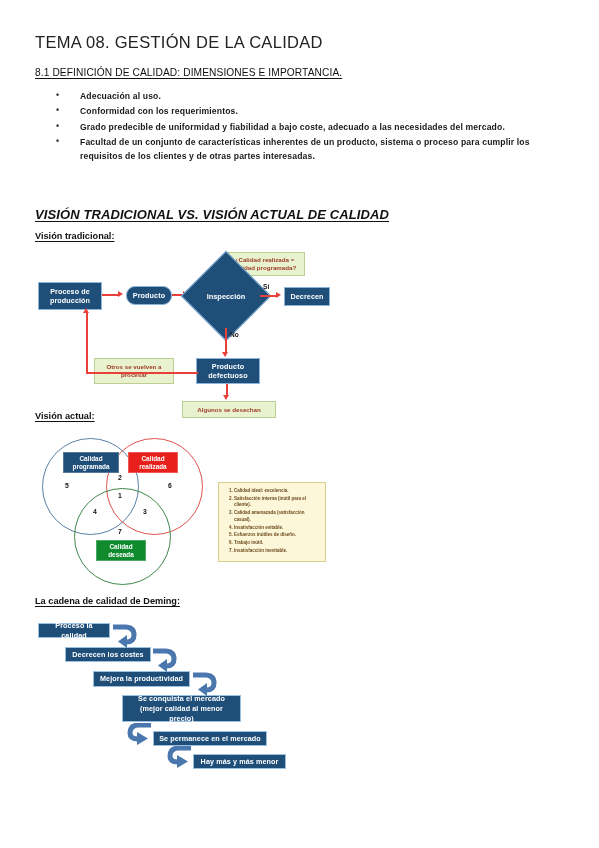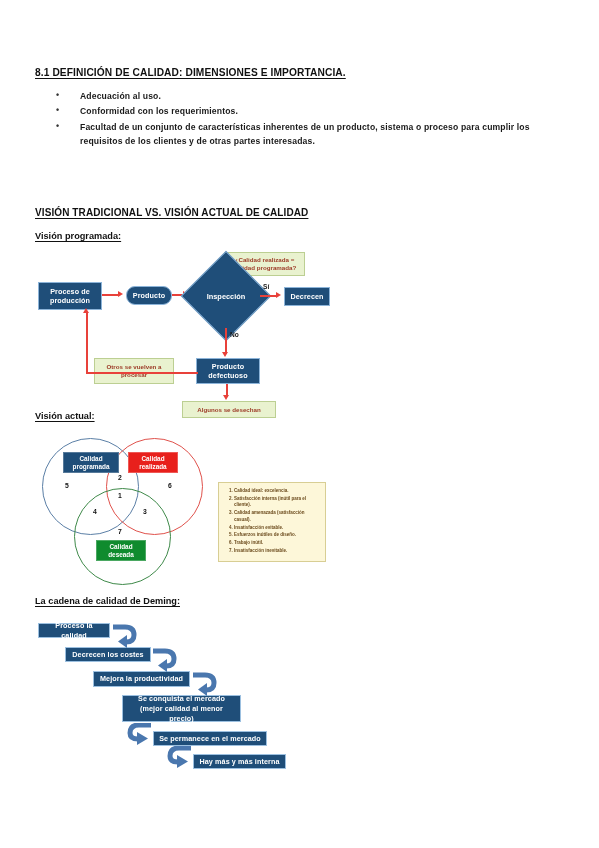--- a/index.html
+++ b/index.html
@@ -15,43 +15,43 @@
   .page{position:relative;width:599px;height:848px;}
 
   
   .doc-title{
     position:absolute;left:35px;top:33px;
     font-size:16.5px;font-weight:400;letter-spacing:.3px;
     color:#222;white-space:nowrap;
   }
   .h2{
     position:absolute;left:35px;top:67px;
-    font-size:10.2px;font-weight:700;letter-spacing:.1px;
+    font-size:10.2px;font-weight:400;letter-spacing:.1px;
     text-decoration:underline;text-underline-offset:2px;
     color:#111;white-space:nowrap;
   }
   ul.bullets{
     position:absolute;left:50px;top:89px;width:510px;
     margin:0;padding:0;list-style:none;
   }
   ul.bullets li{
     position:relative;padding-left:30px;
     font-size:8.6px;line-height:14.3px;font-weight:600;
     color:#1a1a1a;margin-bottom:1px;
     letter-spacing:.15px;
   }
   ul.bullets li:before{
     content:"•";position:absolute;left:6px;top:-1px;
     font-size:9px;color:#333;
   }
   .h3{
     position:absolute;left:35px;
-    font-size:10px;font-weight:700;letter-spacing:.1px;
+    font-size:13px;font-weight:700;letter-spacing:.1px;
     text-decoration:underline;text-underline-offset:2px;
-    color:#111;white-space:nowrap;
+    color:#111;white-space:nowrap;font-style:italic;
   }
   .h4{
     position:absolute;left:35px;
     font-size:9.2px;font-weight:700;
     text-decoration:underline;text-underline-offset:2px;
     color:#111;white-space:nowrap;
   }
 
   
   .fig1{position:absolute;left:38px;top:252px;width:300px;height:145px;}
@@ -120,30 +120,32 @@
     display:flex;align-items:center;justify-content:center;text-align:center;
     padding:0 5px;box-sizing:border-box;letter-spacing:.1px;
   }
   .carrow{position:absolute;}
 </style>
 </head>
 <body>
 
 <div class="page">
 
+  <div class="doc-title">TEMA 08. GESTIÓN DE LA CALIDAD</div>
   <div class="h2">8.1 DEFINICIÓN DE CALIDAD: DIMENSIONES E IMPORTANCIA.</div>
 
   <ul class="bullets">
     <li>Adecuación al uso.</li>
     <li>Conformidad con los requerimientos.</li>
+    <li>Grado predecible de uniformidad y fiabilidad a bajo coste, adecuado a las necesidades del mercado.</li>
     <li>Facultad de un conjunto de características inherentes de un producto, sistema o proceso para cumplir los requisitos de los clientes y de otras partes interesadas.</li>
   </ul>
 
   <div class="h3" style="top:207px">VISIÓN TRADICIONAL VS. VISIÓN ACTUAL DE CALIDAD</div>
-  <div class="h4" style="top:231px">Visión programada:</div>
+  <div class="h4" style="top:231px">Visión tradicional:</div>
 
   <div class="fig1">
 
     <div class="gbox" style="left:186px;top:0px;width:79px;height:22px;">¿Calidad realizada = Calidad programada?</div>
 
     <div class="nbox" style="left:0px;top:30px;width:62px;height:26px;">Proceso de producción</div>
 
     <div class="ared ared-h" style="left:64px;top:42px;width:17px;"></div>
     <div class="ahead ahead-r" style="left:80px;top:39.4px;"></div>
 
@@ -214,21 +216,21 @@
 
   <div class="h4" style="top:596px">La cadena de calidad de Deming:</div>
 
   <div class="fig3">
 
     <div class="dbox" style="left:0px;top:8px;width:72px;height:15px;">Proceso la calidad</div>
     <div class="dbox" style="left:27px;top:32px;width:86px;height:15px;text-align:center;">Decrecen los costes</div>
     <div class="dbox" style="left:55px;top:56px;width:97px;height:16px;">Mejora la productividad</div>
     <div class="dbox" style="left:84px;top:80px;width:119px;height:27px;">Se conquista el mercado (mejor calidad al menor precio)</div>
     <div class="dbox" style="left:115px;top:116px;width:114px;height:15px;text-align:right;">Se permanece en el mercado</div>
-    <div class="dbox" style="left:155px;top:139px;width:93px;height:15px;">Hay más y más interna</div>
+    <div class="dbox" style="left:155px;top:139px;width:93px;height:15px;">Hay más y más menor</div>
 
     <svg class="carrow" style="left:74px;top:9px;" width="26" height="24" viewBox="0 0 26 24">
       <path d="M1,3 L13,3 Q22,3 22,11 Q22,18 14,18" fill="none" stroke="#4A77AE" stroke-width="5" stroke-linecap="butt"></path>
       <path d="M15,11 L15,24 L6,17.5 Z" fill="#4A77AE"></path>
     </svg>
 
     <svg class="carrow" style="left:114px;top:33px;" width="26" height="24" viewBox="0 0 26 24">
       <path d="M1,3 L13,3 Q22,3 22,11 Q22,18 14,18" fill="none" stroke="#4A77AE" stroke-width="5" stroke-linecap="butt"></path>
       <path d="M15,11 L15,24 L6,17.5 Z" fill="#4A77AE"></path>
     </svg>

